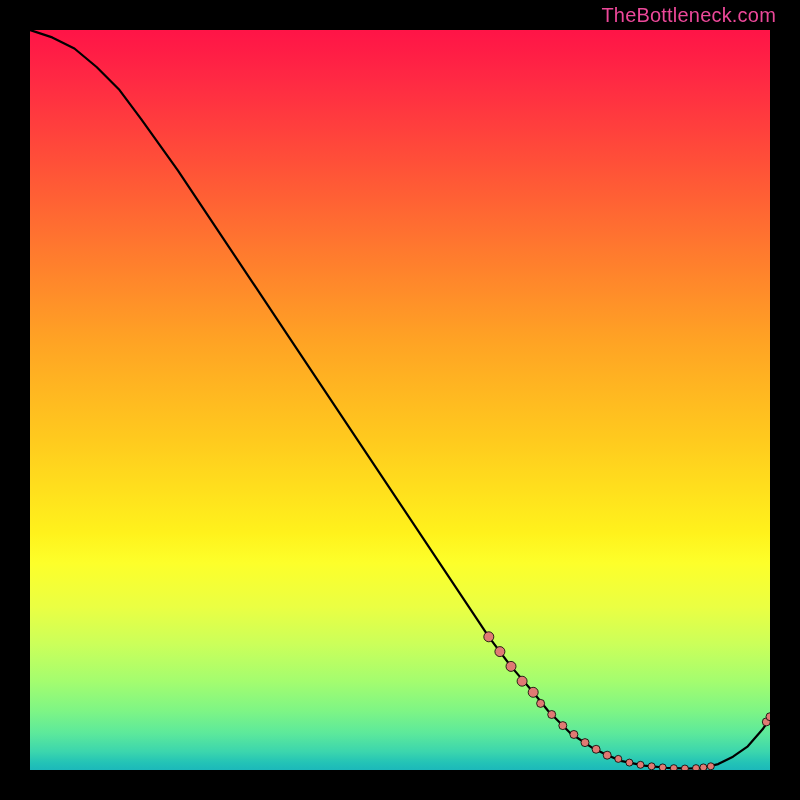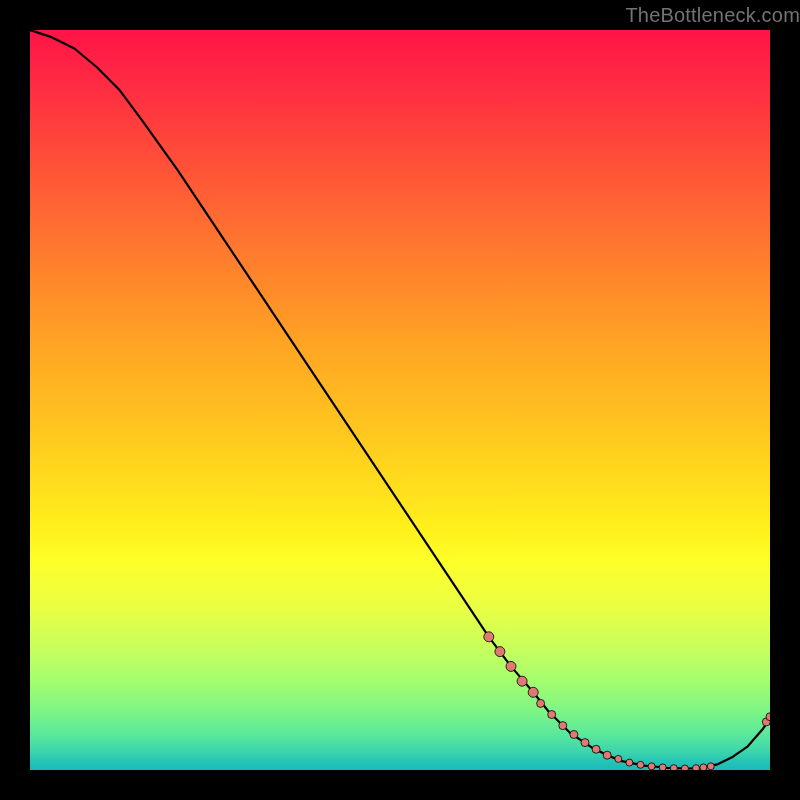--- a/index.html
+++ b/index.html
@@ -13,22 +13,22 @@
   }
   .stage {
     position: relative;
     width: 800px;
     height: 800px;
     background: #000;
   }
   .attribution {
     position: absolute;
     top: 4px;
-    right: 0;
-    color: #737373;
+    right: 24px;
+    color: #ec4899;
     font-size: 20px;
     font-weight: 400;
     letter-spacing: 0.2px;
   }
   .plot-area {
     position: absolute;
     left: 30px;
     top: 30px;
     width: 740px;
     height: 740px;

